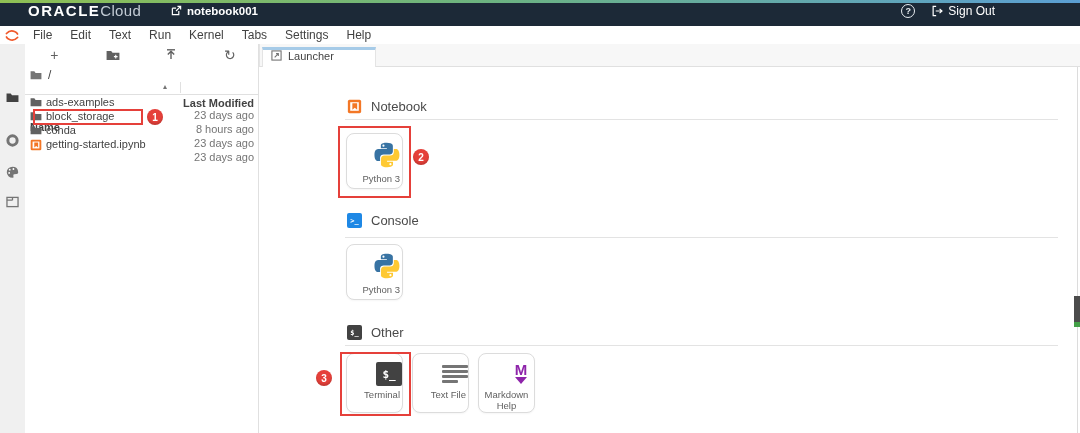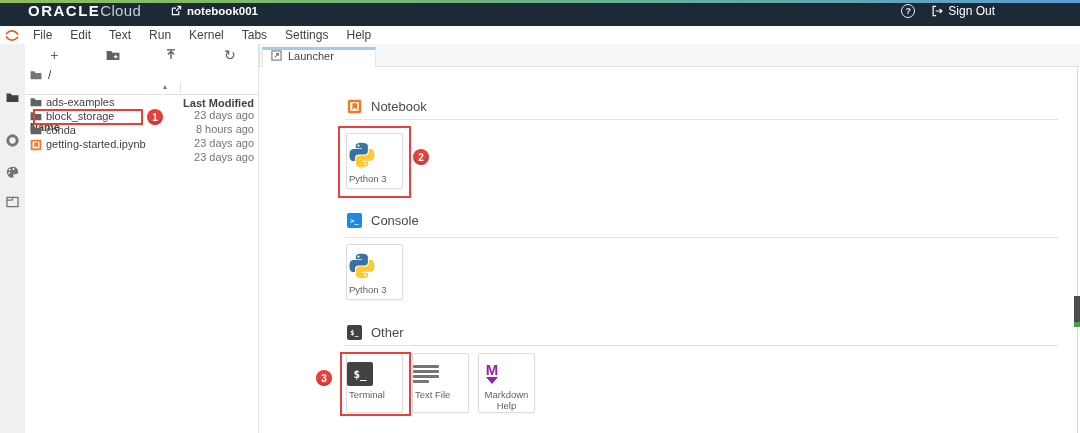--- a/index.html
+++ b/index.html
@@ -48,22 +48,22 @@
   
   .main-tabbar { position:absolute; left:259px; top:44px; width:821px; height:23px;
     background:#f7f7f7; border-bottom:1px solid #e0e0e0; border-left:1px solid #e4e4e4; }
   .launcher-tab { position:absolute; left:262px; top:47px; width:114px; height:20px;
     background:#fff; border-top:3px solid #a6cbe8; border-left:1px solid #e4e4e4; border-right:1px solid #e4e4e4;
     display:flex; align-items:flex-start; gap:6px; padding-left:8px; font-size:11px; color:#424242; }
   .main-content { position:absolute; left:260px; top:67px; width:820px; height:366px; background:#fff; }
   .section-header { position:absolute; display:flex; align-items:center; gap:9px; height:15px; }
   .section-title { font-size:13px; color:#4a4a4a; }
   .divider { position:absolute; height:1px; background:#e3e3e3; width:713px; left:345px; }
-  .card { position:absolute; width:57px; background:#fff; border:1px solid #dcdcdc; border-radius:2px;
-    display:flex; flex-direction:column; align-items:flex-start; padding-top:6px; box-shadow:0 1px 2px rgba(0,0,0,.04); }
+  .card { position:absolute; width:57px; background:#fff; border:1px solid #dcdcdc; border-radius:8px;
+    display:flex; flex-direction:column; align-items:flex-end; padding-top:6px; box-shadow:0 1px 2px rgba(0,0,0,.04); }
   .card-label { font-size:9.5px; color:#616161; text-align:center; line-height:1.15; margin-top:4px; padding:0 2px; }
   .sq-icon { border-radius:2px; color:#fff; display:flex; align-items:center; justify-content:center; font-weight:bold; font-family:"DejaVu Sans Mono", monospace; }
   .terminal-block { width:26px; height:24px; background:#424242; font-size:11px; margin-top:2px; }
   .textfile-lines { width:26px; height:24px; margin-top:2px; display:flex; flex-direction:column; justify-content:center; gap:2px; }
   .textfile-lines i { display:block; height:3px; background:#757575; border-radius:1px; }
   .md-icon { width:26px; height:26px; display:flex; flex-direction:column; align-items:center; justify-content:center; }
   .md-m { color:#8e24aa; font-weight:bold; font-size:15px; line-height:13px; }
   .md-tri { width:0; height:0; border-left:6px solid transparent; border-right:6px solid transparent; border-top:7px solid #8e24aa; margin-top:1px; }
   
   .anno-box { position:absolute; border:2px solid #e5403a; z-index:6; }

